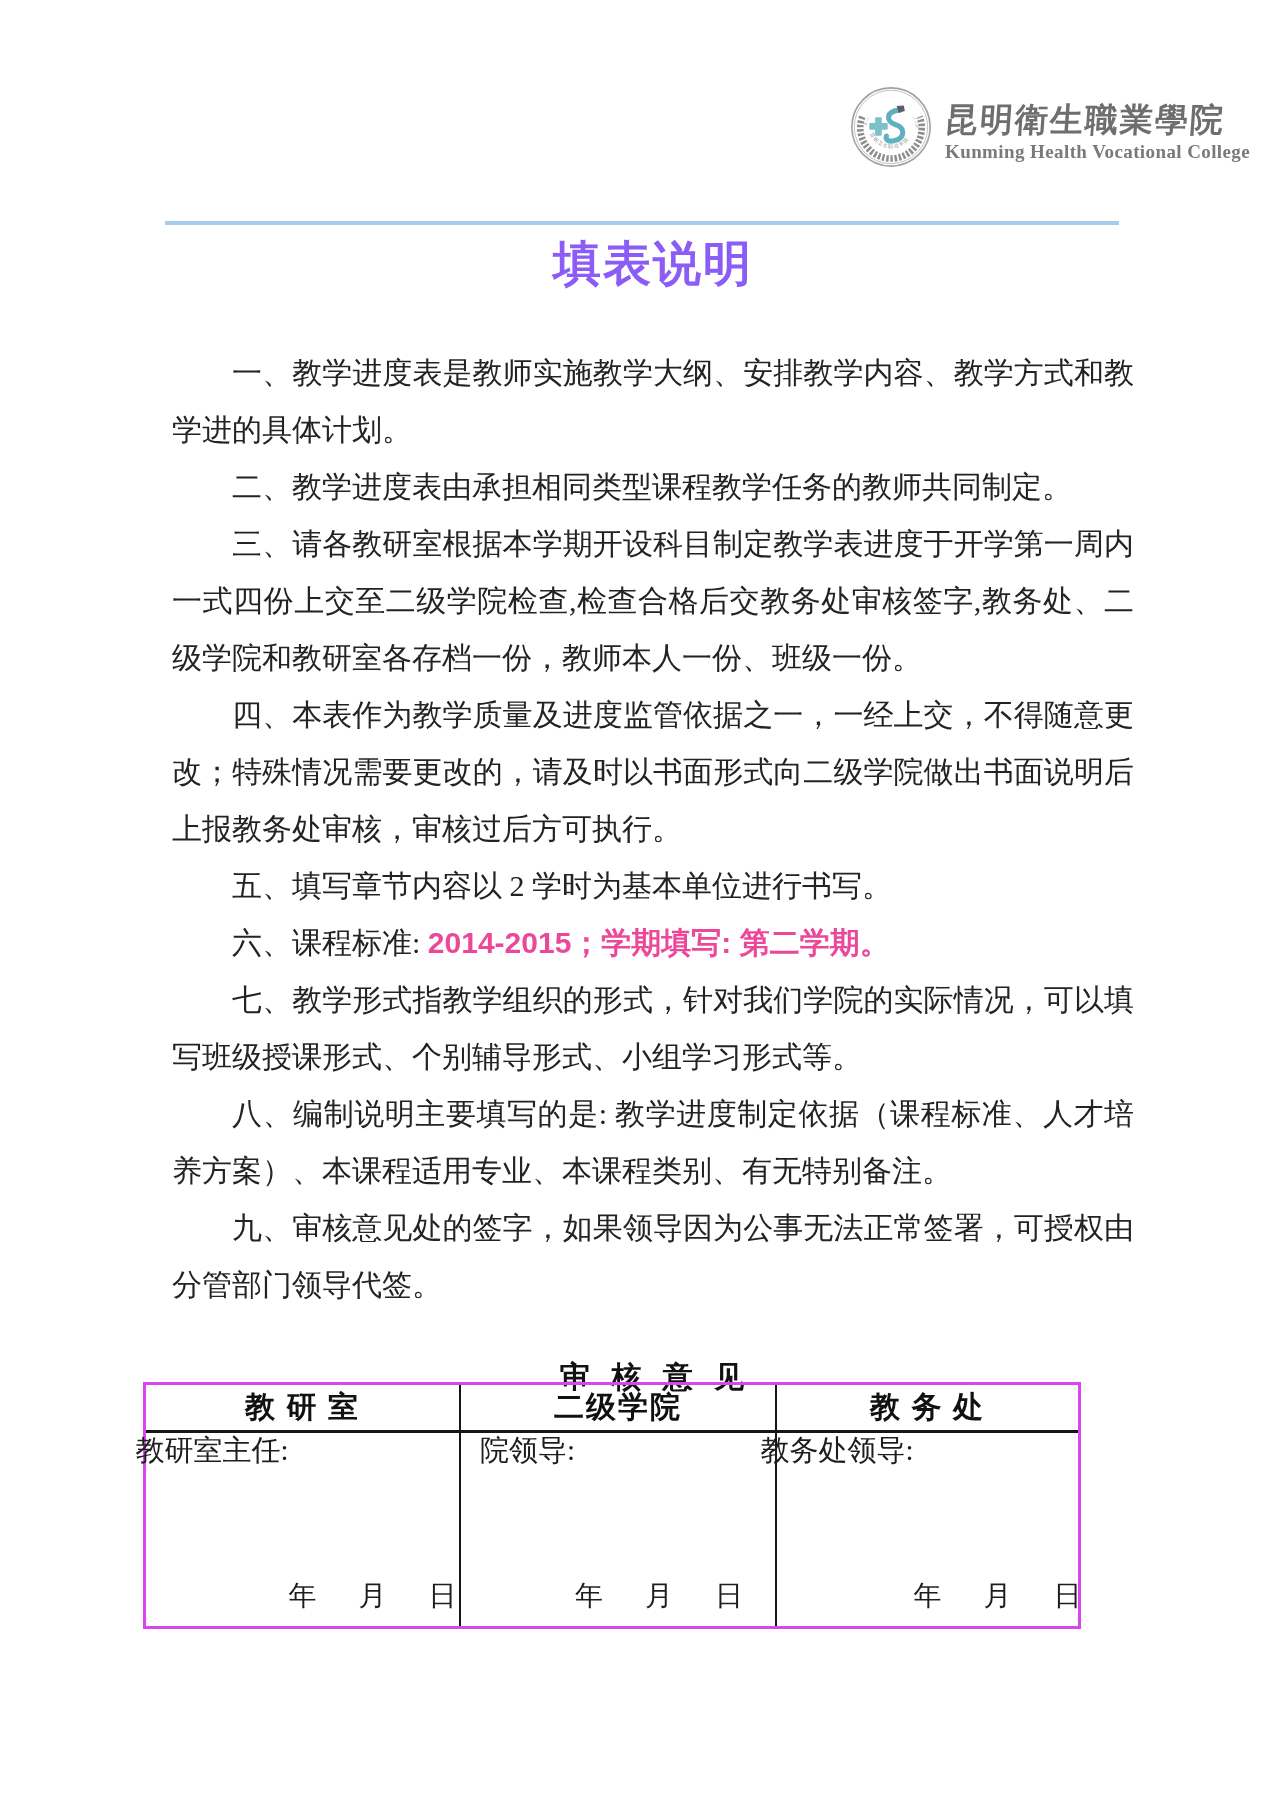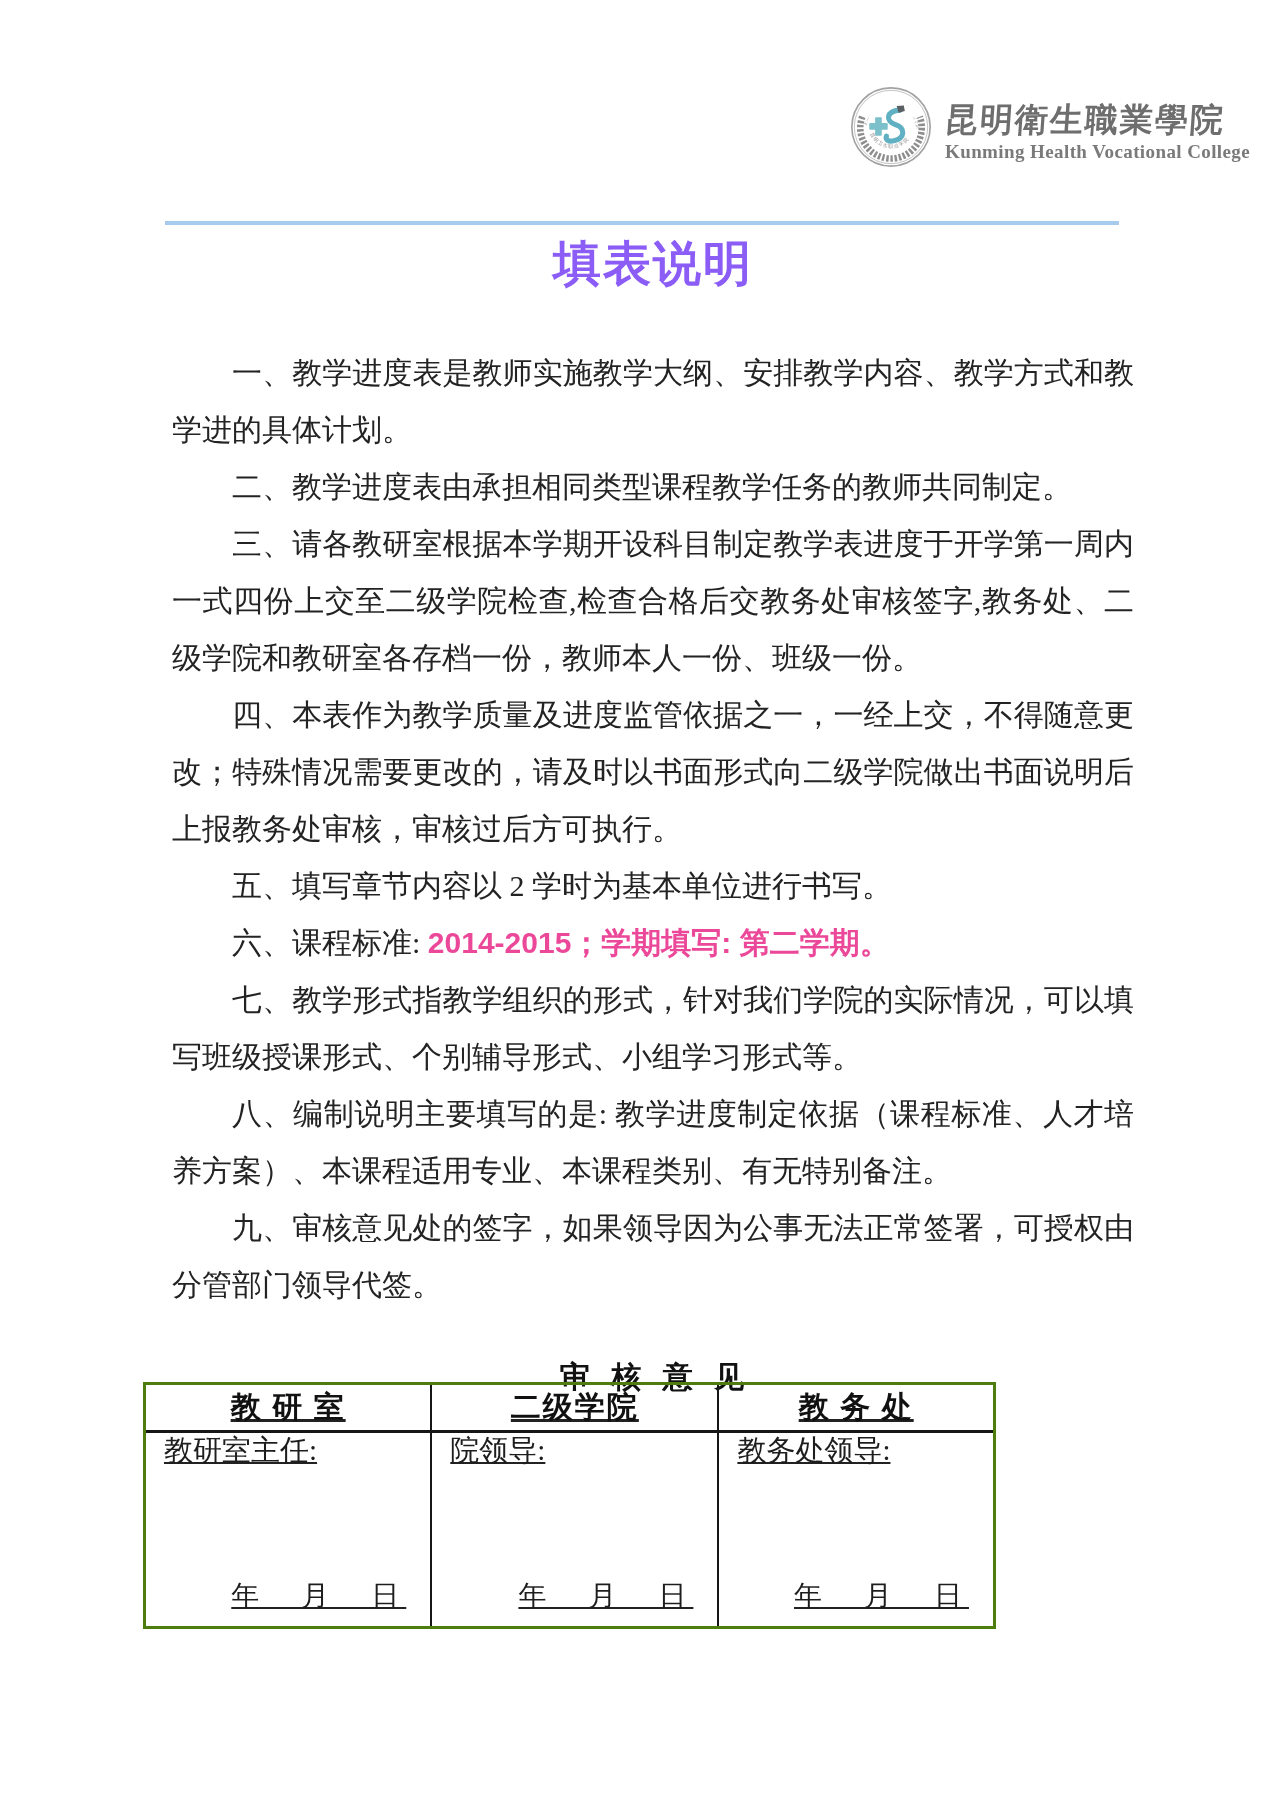--- a/index.html
+++ b/index.html
@@ -64,35 +64,34 @@
 
   
   .review-heading{
     position:absolute;left:172px;top:1360px;width:962px;
     text-align:center;
     font-size:30px;line-height:34px;font-weight:bold;color:#111;
     word-spacing:10px;letter-spacing:2px;
   }
   .review-table{
     position:absolute;left:143px;top:1382px;
-    width:853px;box-sizing:border-box;
-    border:3px solid #4d7c0f;
-    text-decoration:underline;
+    width:938px;box-sizing:border-box;
+    border:3px solid #d946ef;
   }
   .tbl-row{display:grid;grid-template-columns:33.8% 33.9% 32.3%;}
   .tbl-header .cell{
     border-bottom:3px solid #161616;
     height:48px;box-sizing:border-box;
     display:flex;align-items:center;justify-content:center;
     font-size:30px;font-weight:bold;color:#111;
     letter-spacing:2px;white-space:nowrap;
   }
   .tbl-body .cell{
     height:193px;box-sizing:border-box;
-    display:flex;flex-direction:column;justify-content:space-between;
+    display:flex;flex-direction:row;justify-content:center;
   }
   .cell{border-right:2px solid #161616;}
   .cell:last-child{border-right:none;}
   .signer{
     font-size:29px;line-height:34px;color:#1d1d1d;
     padding-left:18px;margin-bottom:10px;white-space:nowrap;
   }
   .date-line{
     font-size:28px;line-height:32px;color:#1d1d1d;
     align-self:flex-end;

